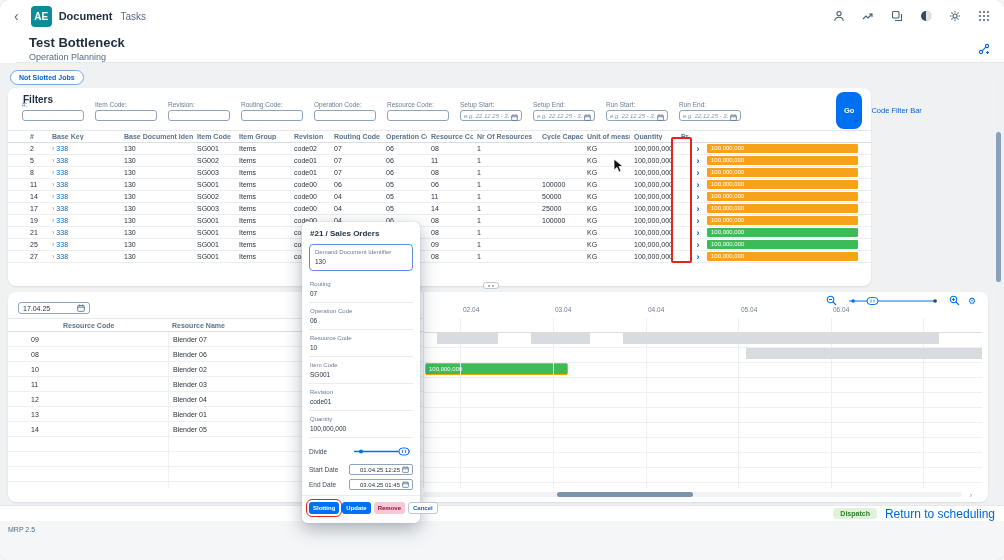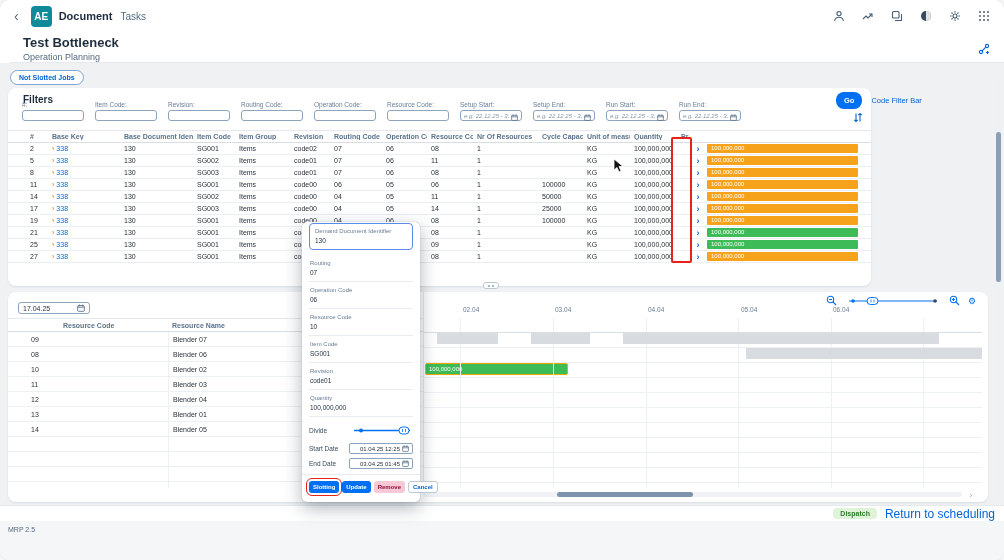--- a/index.html
+++ b/index.html
@@ -11,38 +11,38 @@
   .shell{position:absolute;top:0;left:0;right:0;height:32px;display:flex;align-items:center;padding:0 14px;background:#fff;}
   .back{color:#556b82;font-size:14px;margin-right:12px;line-height:12px;cursor:default;}
   .logo{width:21px;height:21px;background:#0e8a9a;color:#fff;font-size:10px;font-weight:bold;
     display:flex;align-items:center;justify-content:center;border-radius:4px;margin-right:7px;}
   .appname{font-size:11px;font-weight:bold;color:#1d2d3e;}
   .appsec{font-size:10px;color:#556b82;margin-left:8px;}
   .shell-icons{margin-left:auto;display:flex;gap:17px;align-items:center;}
   .shell-icons svg{display:block;}
 
   
-  .page-head{position:absolute;top:32px;left:10px;right:0;height:31px;background:#fff;border-bottom:1px solid #e5e9ed;}
+  .page-head{position:absolute;top:32px;left:16px;right:0;height:31px;background:#fff;border-bottom:1px solid #e5e9ed;}
   .ph-title{position:absolute;left:13px;top:3px;font-size:13px;font-weight:bold;color:#1d2d3e;}
   .ph-sub{position:absolute;left:13px;top:20px;font-size:9px;color:#556b82;}
   .ph-icon{position:absolute;right:14px;top:9px;}
 
   
   .content{position:absolute;top:63px;left:0;right:0;height:442px;background:#eff1f3;}
   .chip{position:absolute;left:10px;top:7px;border:1px solid #7da4d4;color:#0064d9;font-size:7px;font-weight:bold;
     background:#fff;padding:3px 8px;border-radius:9px;}
 
   .panel{background:#fff;border-radius:8px;box-shadow:0 1px 2px rgba(34,54,73,.10);position:absolute;}
   .panel1{left:8px;top:25px;width:863px;height:198px;}
   .panel2{left:8px;top:229px;width:980px;height:210px;}
 
   
   .f-title{position:absolute;left:15px;top:6px;font-size:10px;font-weight:bold;color:#1d2d3e;}
   .go-group{position:absolute;top:4px;left:828px;display:flex;align-items:center;gap:9px;}
-  .go-btn{background:#0070f2;color:#fff;font-size:7.5px;font-weight:bold;padding:4px 8px;border-radius:8px;}
+  .go-btn{background:#0070f2;color:#fff;font-size:7.5px;font-weight:bold;padding:14px 8px;border-radius:8px;}
   .hide-link{color:#0064d9;font-size:7.5px;white-space:nowrap;}
   .sort-icon{position:absolute;top:21px;right:8px;}
   .fields{position:absolute;left:14px;top:13px;display:flex;gap:11px;}
   .field{width:62px;}
   .f-label{font-size:6.5px;color:#6a7d95;margin-bottom:2px;white-space:nowrap;}
   .f-input{height:11px;border:1px solid #8ea4bb;border-radius:3px;background:#fff;display:flex;align-items:center;padding:0 3px;gap:2px;}
   .f-ph{font-size:6px;font-style:italic;color:#8396a8;white-space:nowrap;overflow:hidden;flex:1;}
 
   
   .jtable{position:absolute;left:0;top:42px;right:0;}
@@ -617,20 +617,21 @@
 
   <div class="footer">
     <span class="dispatch">Dispatch</span>
     <span class="return-link">Return to scheduling</span>
   </div>
   <div class="bottom-strip">
     <span class="version">MRP 2.5</span>
   </div>
 
   <div class="popup">
+    <div class="p-title">#21 / Sales Orders</div>
     <div id="popup-fields">
         <div class="p-box">
           <div class="p-label">Demand Document Identifier</div>
           <div class="p-value">130</div>
         </div>
         <div class="p-group">
           <div class="p-label">Routing</div>
           <div class="p-value">07</div>
         </div>
         <div class="p-group">

